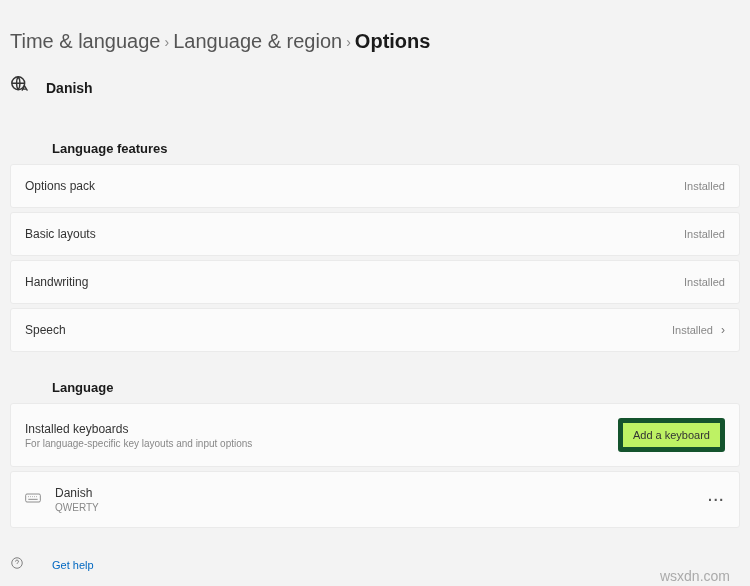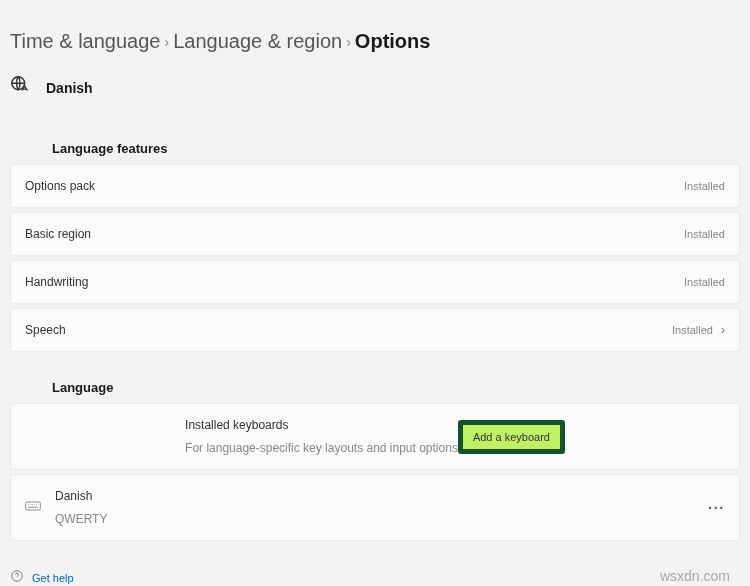--- a/index.html
+++ b/index.html
@@ -71,34 +71,34 @@
       align-items: center;
       justify-content: space-between;
       padding: 14px 14px;
       min-height: 44px;
     }
     .card-title {
       font-size: 12px;
       color: #333;
     }
     .card-sub {
-      font-size: 12px;
+      font-size: 10px;
       color: #888;
-      margin-top: 9px;
+      margin-top: 2px;
     }
     .status {
       font-size: 11px;
       color: #888;
       display: flex;
       align-items: center;
       gap: 8px;
     }
     .keyboard-header-card {
       display: flex;
-      justify-content: center;
+      justify-content: space-between;
       align-items: center;
     }
     .btn {
       font-size: 11px;
       color: #333;
       background: #bef264;
       border: 5px solid #14532d;
       border-radius: 3px;
       padding: 6px 10px;
       cursor: pointer;
@@ -116,21 +116,21 @@
     .more {
       font-size: 14px;
       font-weight: bold;
       letter-spacing: 1px;
       color: #555;
       cursor: pointer;
     }
     .help-row {
       display: flex;
       align-items: center;
-      gap: 8px;
+      gap: 28px;
       margin-top: 20px;
     }
     .help-icon svg {
       width: 14px;
       height: 14px;
       opacity: 0.7;
     }
     .help-link {
       font-size: 11px;
       color: #0067c0;
@@ -169,21 +169,21 @@
   </div>
 
   <div class="section-label">Language features</div>
 
   <div class="card-list">
     <div class="card">
       <span class="card-title">Options pack</span>
       <span class="status">Installed</span>
     </div>
     <div class="card">
-      <span class="card-title">Basic region</span>
+      <span class="card-title">Basic layouts</span>
       <span class="status">Installed</span>
     </div>
     <div class="card">
       <span class="card-title">Handwriting</span>
       <span class="status">Installed</span>
     </div>
     <div class="card">
       <span class="card-title">Speech</span>
       <span class="status">
         <span>Installed</span>

